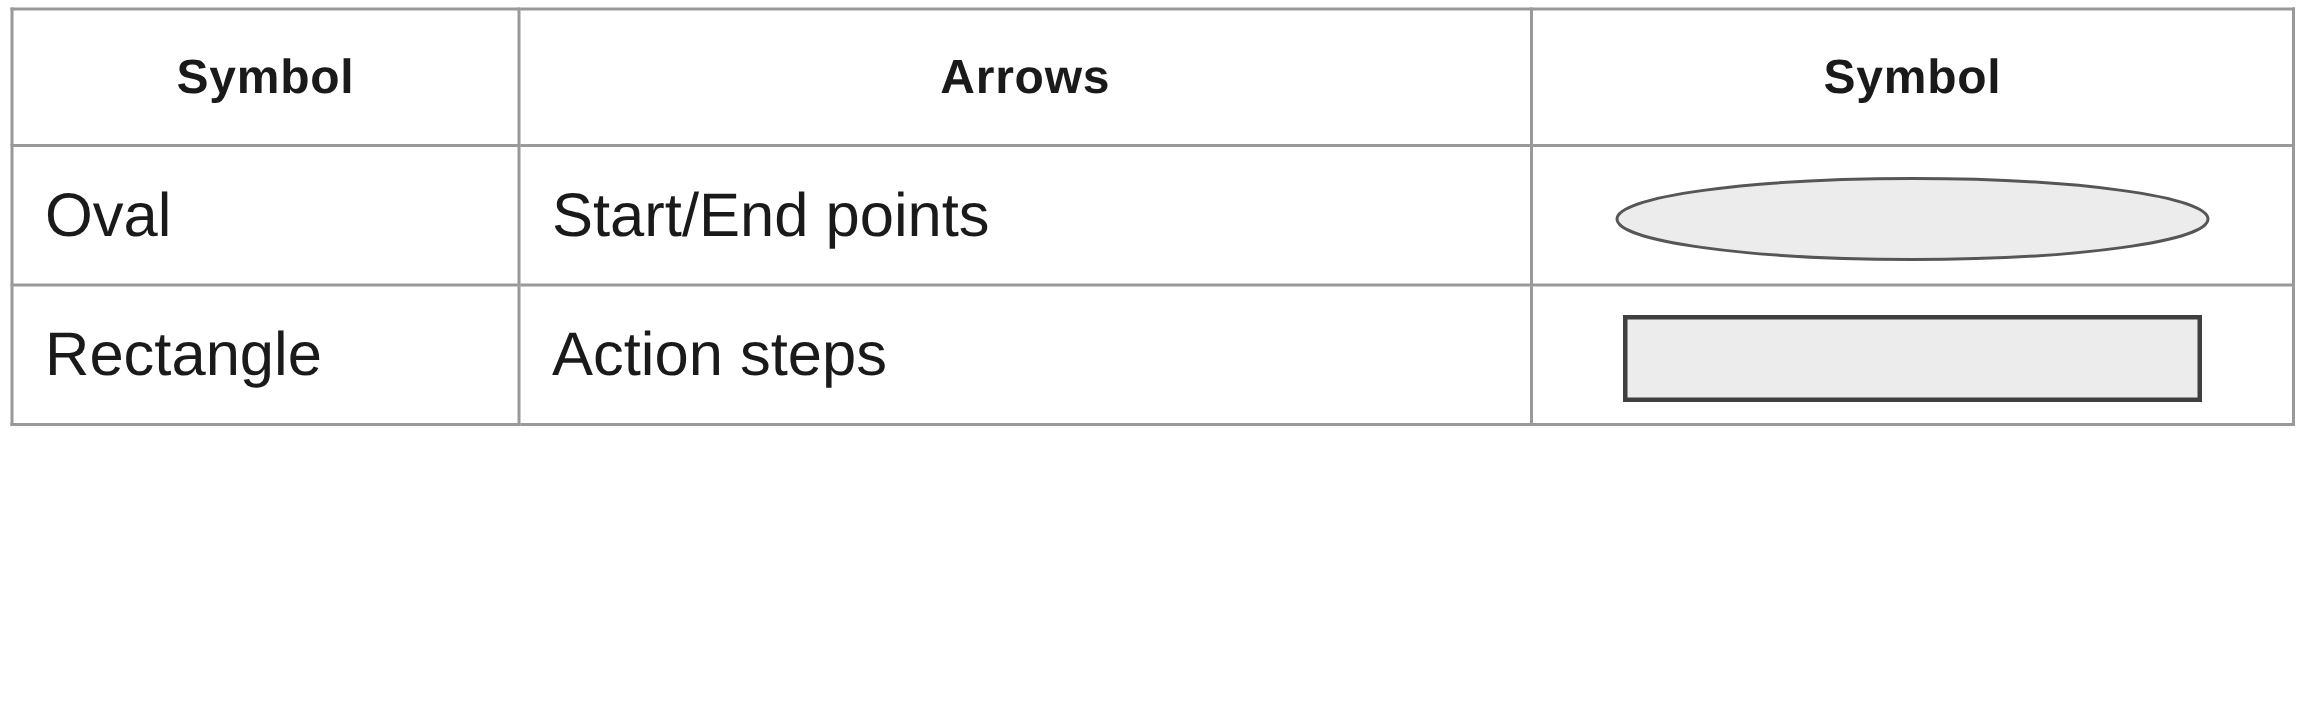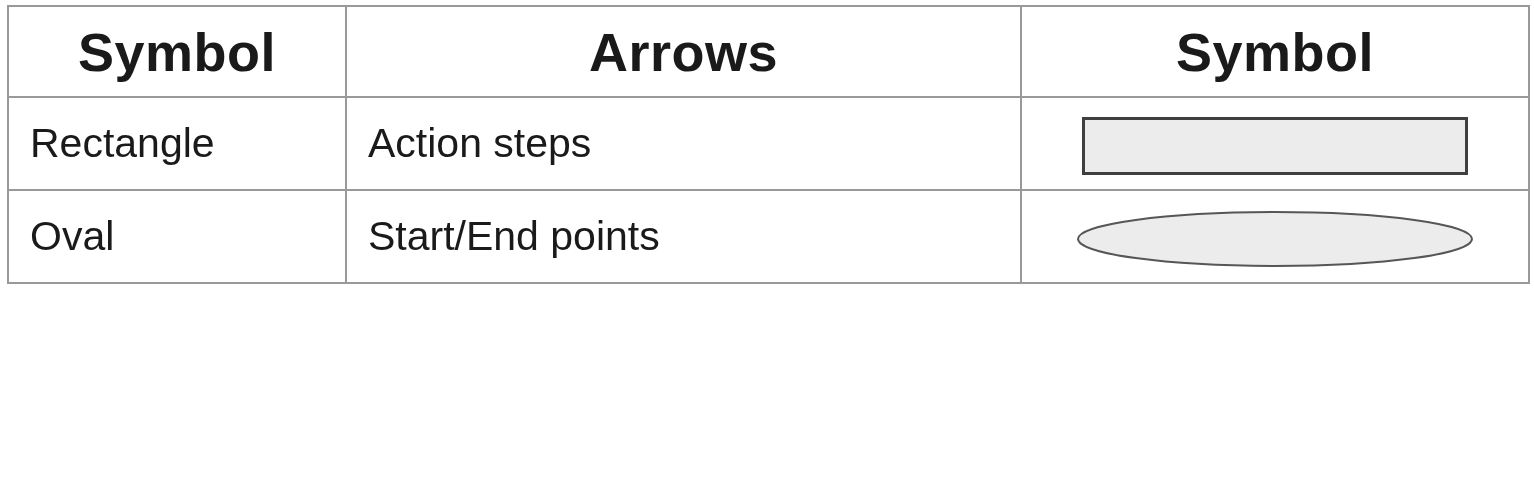--- a/index.html
+++ b/index.html
@@ -39,21 +39,21 @@
   col.c-meaning { width: 675px; }
   col.c-shape   { width: 508px; }
   th, td {
     border: 2px solid var(--grid);
     overflow: hidden;
     vertical-align: middle;
   }
   thead tr { height: 91px; }
   tbody tr { height: 93px; }
   th {
-    font-size: 54px;
+    font-size: 32px;
     font-weight: bold;
     text-align: center;
     letter-spacing: 0.5px;
   }
   td.text-cell {
     font-size: 41px;
     text-align: left;
     padding-left: 21px;
   }
   td.shape-cell {
@@ -81,32 +81,32 @@
     </colgroup>
     <thead>
       <tr>
         <th>Symbol</th>
         <th>Arrows</th>
         <th>Symbol</th>
       </tr>
     </thead>
     <tbody>
       <tr>
+        <td class="text-cell">Oval</td>
+        <td class="text-cell">Start/End points</td>
+        <td class="shape-cell">
+          <svg width="398" height="58" viewBox="0 0 398 58">
+            <ellipse class="oval-shape" cx="199" cy="29" rx="197" ry="27"></ellipse>
+          </svg>
+        </td>
+      </tr>
+      <tr>
         <td class="text-cell">Rectangle</td>
         <td class="text-cell">Action steps</td>
         <td class="shape-cell">
           <svg width="386" height="58" viewBox="0 0 386 58">
             <rect class="rect-shape" x="1.5" y="1.5" width="383" height="55"></rect>
           </svg>
         </td>
       </tr>
-      <tr>
-        <td class="text-cell">Oval</td>
-        <td class="text-cell">Start/End points</td>
-        <td class="shape-cell">
-          <svg width="398" height="58" viewBox="0 0 398 58">
-            <ellipse class="oval-shape" cx="199" cy="29" rx="197" ry="27"></ellipse>
-          </svg>
-        </td>
-      </tr>
     </tbody>
   </table>
 </div>
 
 </body></html>

